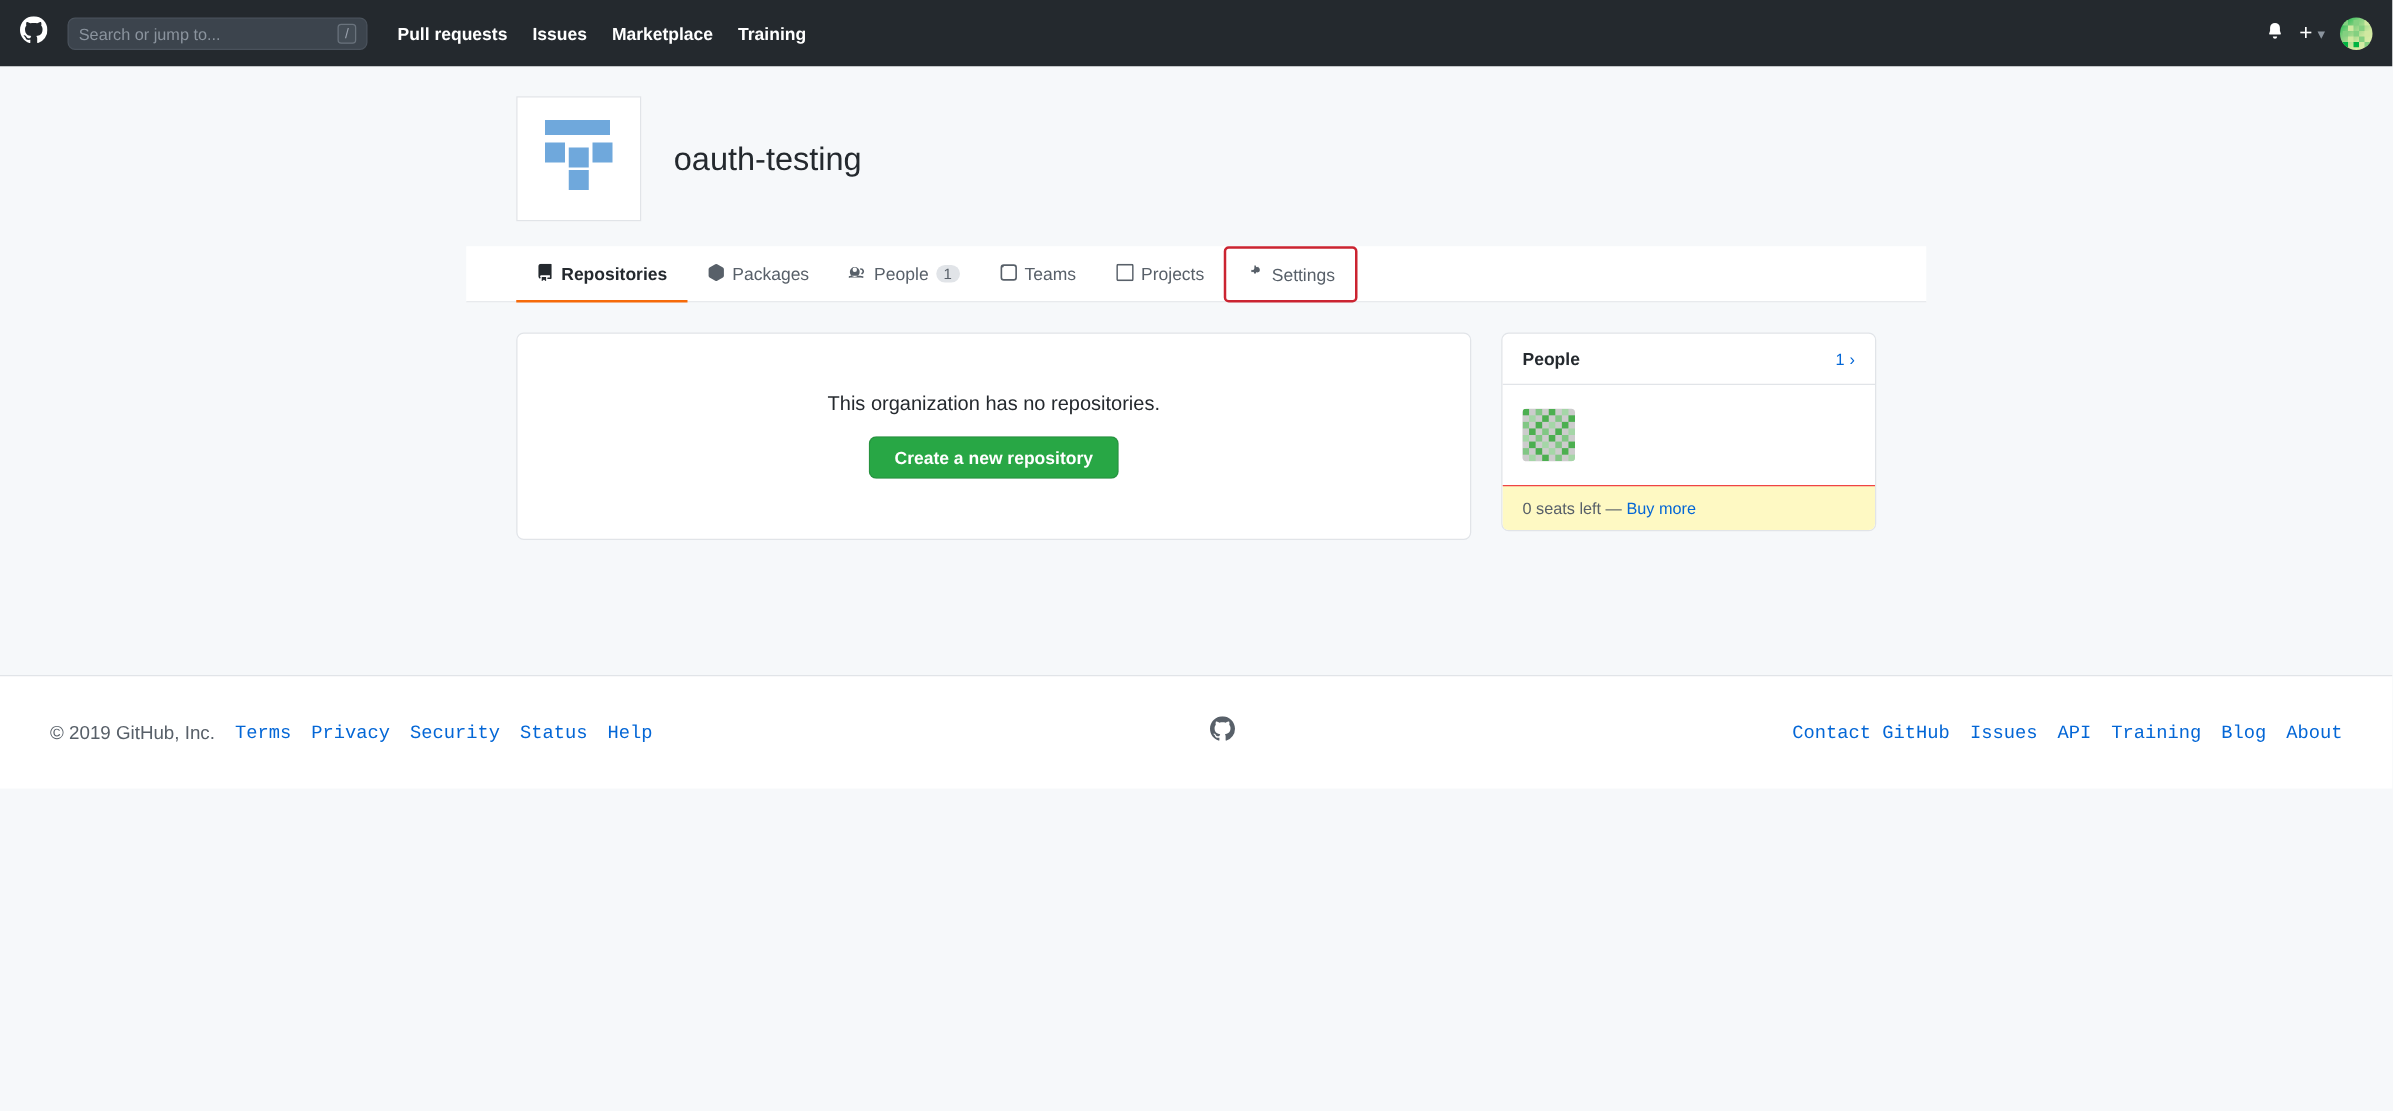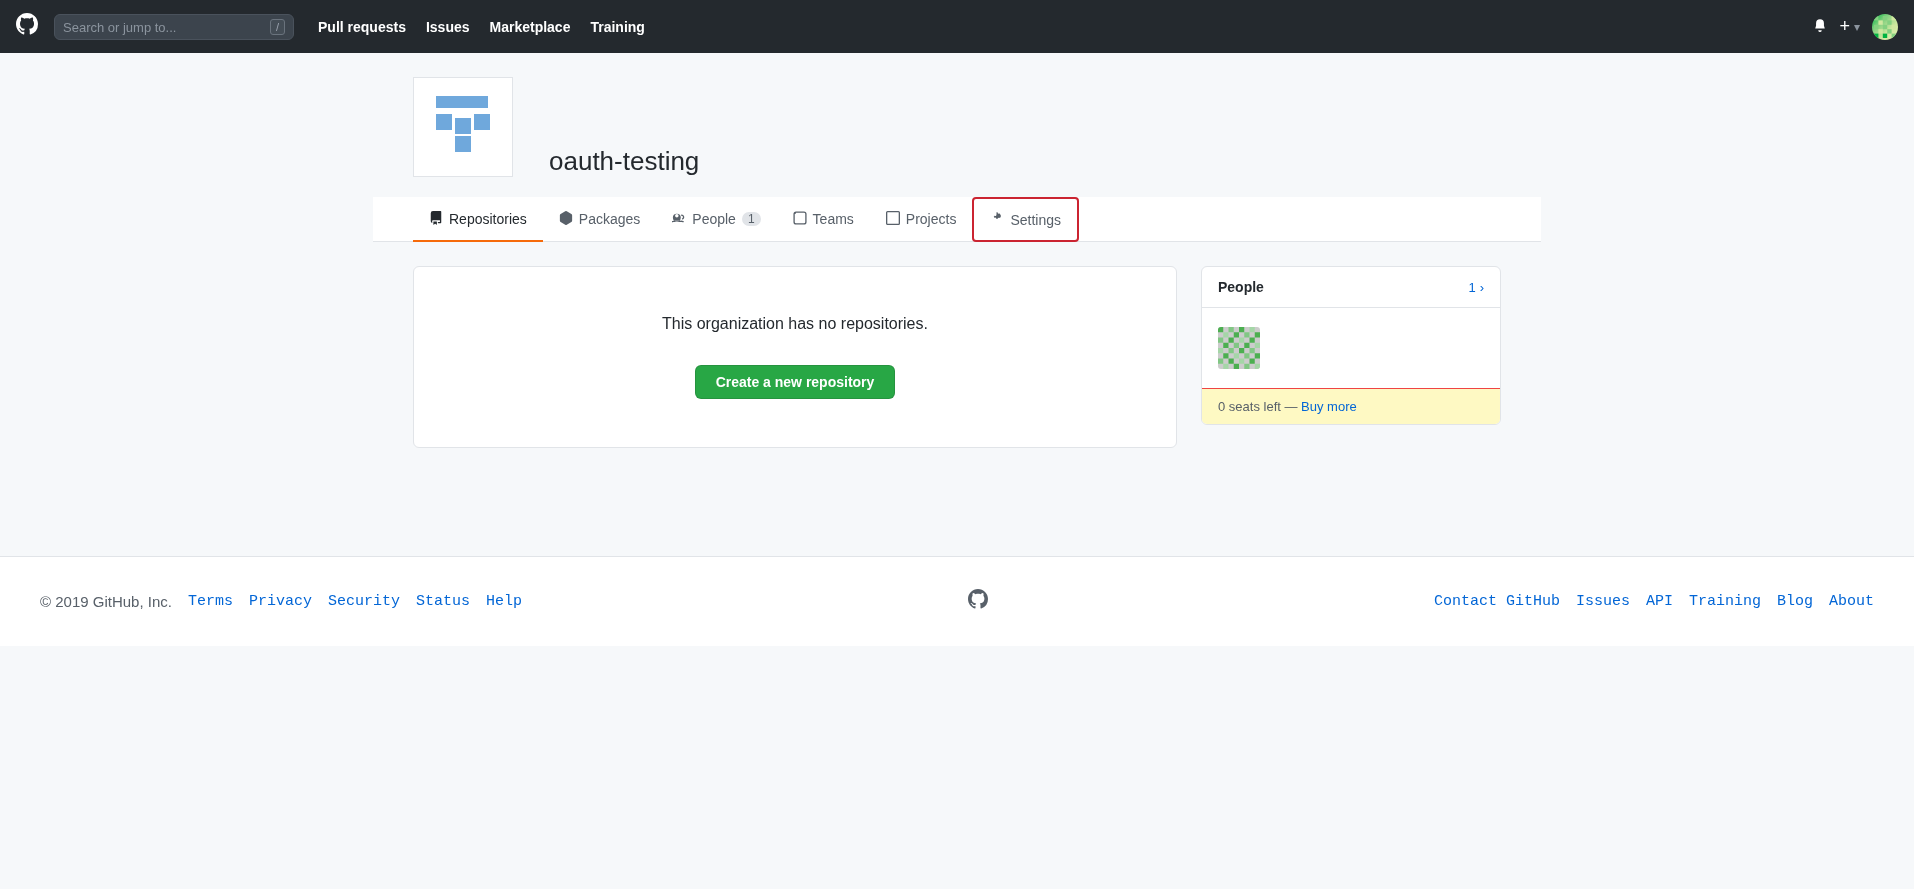--- a/index.html
+++ b/index.html
@@ -70,22 +70,22 @@
     
     .main-container {
       max-width: 1200px;
       margin: 0 auto;
       padding: 24px 16px;
     }
 
     
     .org-header {
       display: flex;
-      align-items: flex-end;
-      gap: 36px;
+      align-items: center;
+      gap: 26px;
       margin-bottom: 20px;
       padding-left: 40px;
     }
     .org-avatar {
       width: 100px;
       height: 100px;
       background: white;
       border: 1px solid #e1e4e8;
       display: flex;
       align-items: center;
@@ -116,21 +116,21 @@
       color: #586069;
       cursor: pointer;
       text-decoration: none;
       border-bottom: 2px solid transparent;
       position: relative;
       top: 1px;
     }
     .tab.active {
       color: #24292e;
       border-bottom: 2px solid #f66a0a;
-      font-weight: 400;
+      font-weight: 700;
     }
     .tab.settings-highlighted {
       border: 2px solid #cb2431;
       border-radius: 4px;
       margin-bottom: -1px;
       top: 0;
       border-bottom: 2px solid #cb2431;
     }
     .tab-count {
       background: #e1e4e8;
@@ -155,21 +155,21 @@
     .empty-repos {
       background: white;
       border: 1px solid #e1e4e8;
       border-radius: 6px;
       text-align: center;
       padding: 48px 32px;
     }
     .empty-repos p {
       color: #24292e;
       font-size: 16px;
-      margin-bottom: 32px;
+      margin-bottom: 16px;
     }
     .btn-green {
       background: #28a745;
       color: white;
       border: 1px solid rgba(27,31,35,0.15);
       border-radius: 6px;
       padding: 8px 20px;
       font-size: 14px;
       font-weight: 600;
       cursor: pointer;

